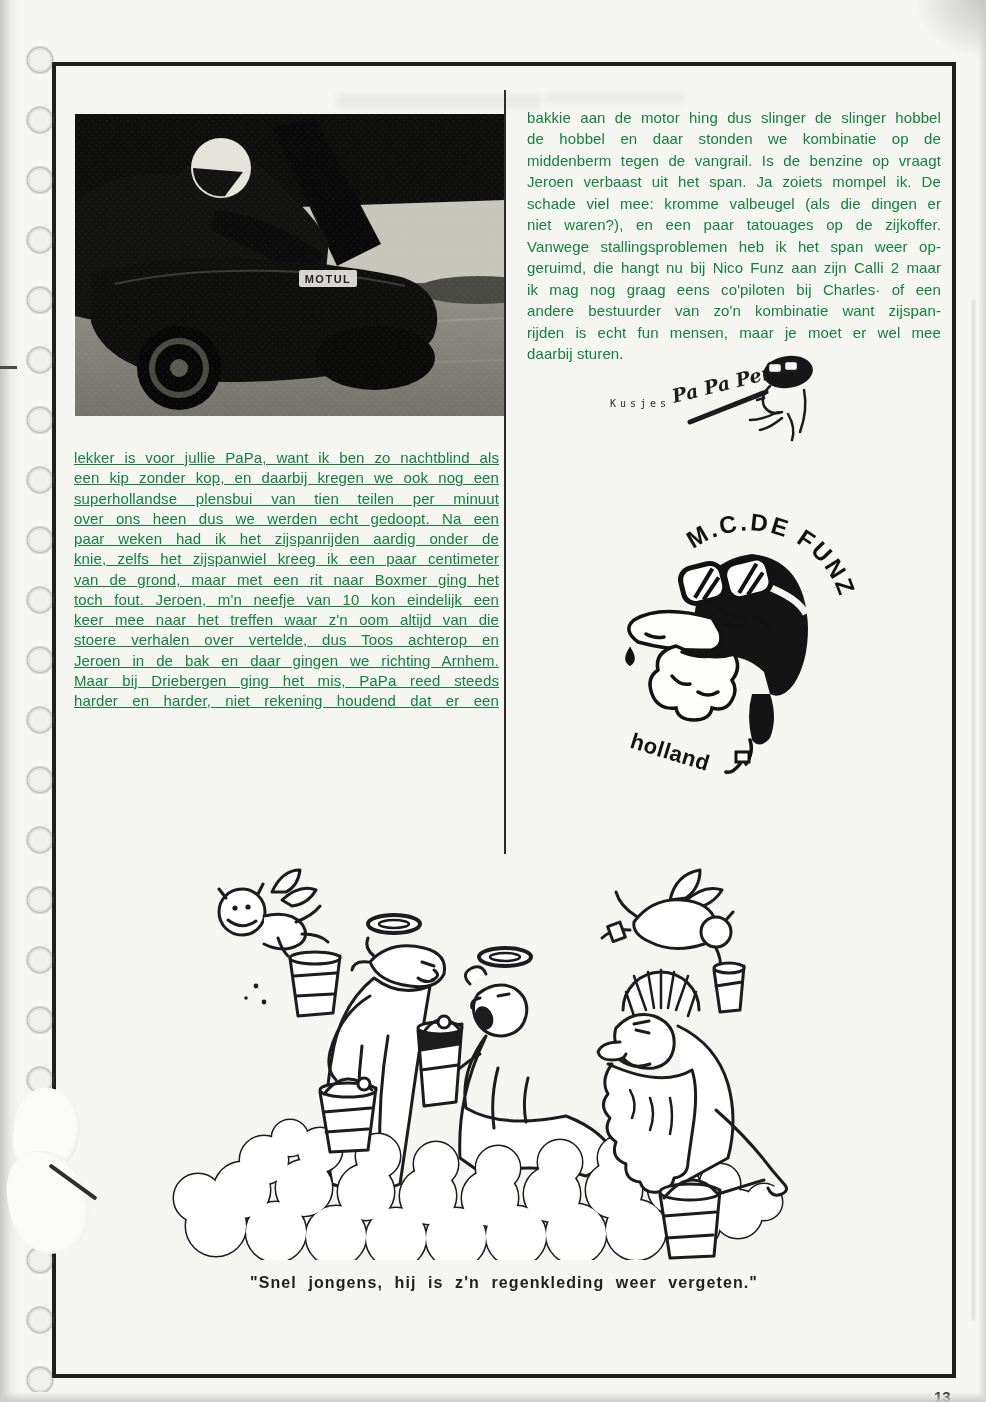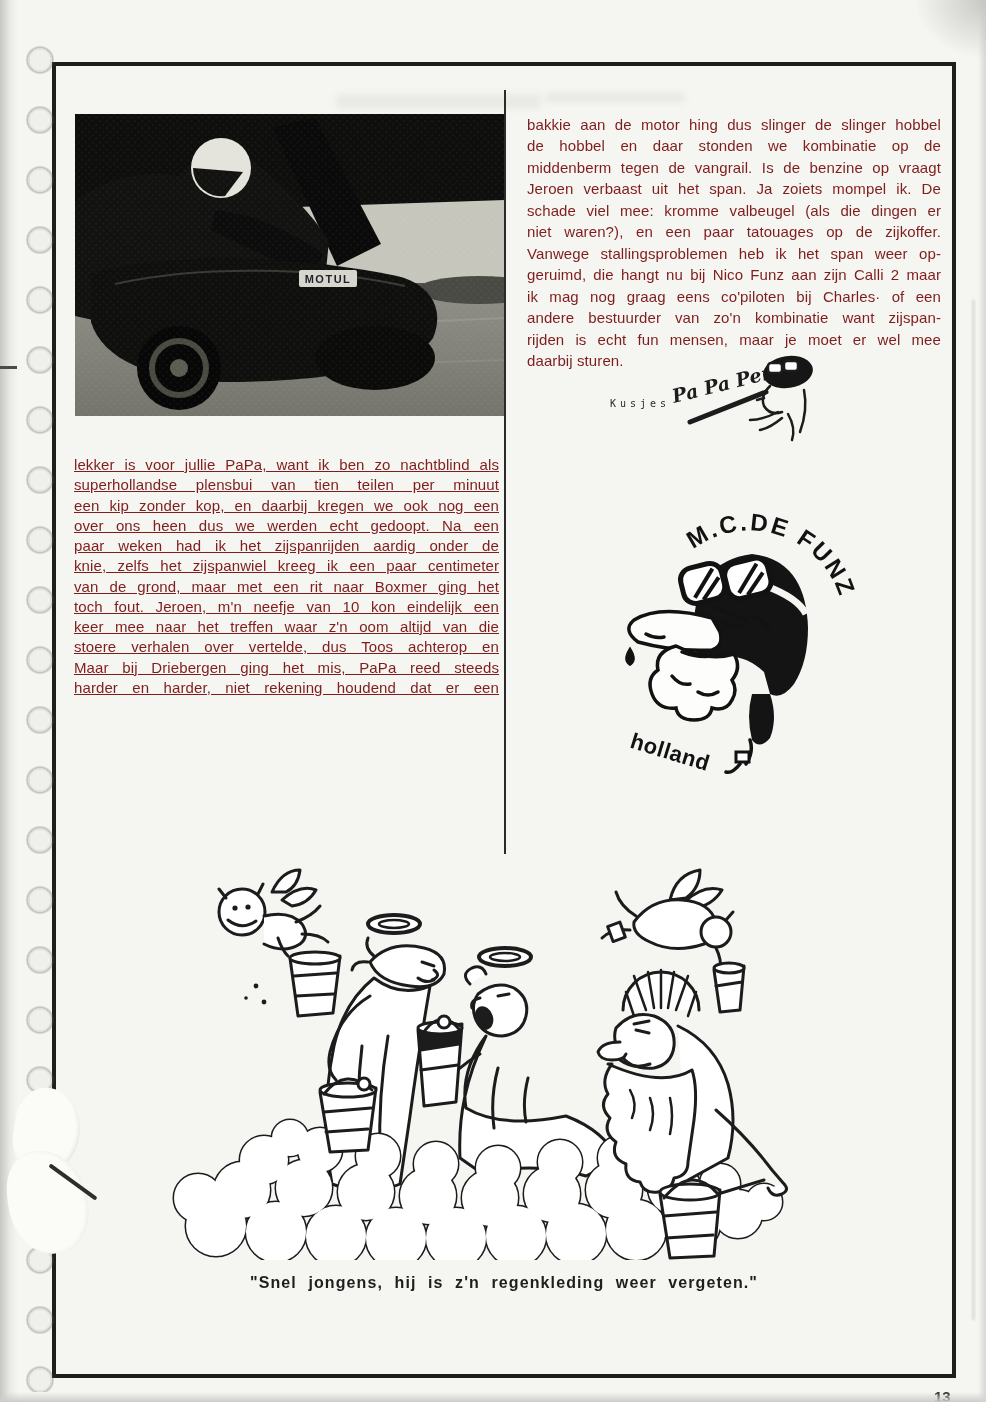--- a/index.html
+++ b/index.html
@@ -19,21 +19,21 @@
     background-image:radial-gradient(circle at 15px 30px,#efefeb 0 10.5px,#dfdfdb 10.5px 12px,rgba(90,90,85,.30) 12px 13px,rgba(90,90,85,0) 14.5px);
     background-size:30px 60px;background-repeat:repeat-y;}
   .tear-a{left:14px;top:1088px;width:66px;height:84px;background:#fbfbf8;border-radius:45% 55% 50% 40%;
           transform:rotate(8deg);box-shadow:inset -2px -2px 4px rgba(0,0,0,.08);z-index:6;}
   .tear-b{left:8px;top:1150px;width:80px;height:104px;background:#fbfbf8;border-radius:40% 60% 45% 55%;
           transform:rotate(-6deg);box-shadow:inset -2px 0 4px rgba(0,0,0,.06);z-index:6;}
   .tear-slash{left:44px;top:1180px;width:58px;height:4px;background:#2e2e2a;transform:rotate(36deg);border-radius:2px;z-index:7;}
   .margin-tick{left:0;top:366px;width:17px;height:3px;background:#4a4a46;z-index:5;}
   .ghost{background:rgba(90,90,85,.07);filter:blur(3px);border-radius:3px;z-index:2;}
   
-  .col{z-index:3;font-size:15px;letter-spacing:.1px;color:#7f1d1d;margin-top:7px;}
+  .col{z-index:3;font-size:15px;letter-spacing:.1px;color:#15803d;}
   .col .line{text-align:justify;text-align-last:justify;}
   .col .line.flush{text-align-last:left;}
   .col-right{left:527px;top:107px;width:414px;line-height:21.45px;}
   .col-left{left:74px;top:448px;width:425px;line-height:20.25px;text-decoration:underline;}
   .divider{left:504px;top:90px;width:2px;height:764px;background:#2b2b29;z-index:3;}
   .photo{left:75px;top:114px;width:430px;height:302px;z-index:3;}
   .kusjes{left:610px;top:398px;z-index:3;font-family:"DejaVu Sans Mono",monospace;font-size:10px;letter-spacing:4px;color:#2a2a2a;}
   .sig-svg{left:598px;top:350px;z-index:3;}
   .logo-svg{left:620px;top:500px;z-index:3;}
   .cartoon-svg{left:168px;top:858px;z-index:3;}
@@ -109,29 +109,30 @@
     <div class="line">ik mag nog graag eens co'piloten bij Charles· of een</div>
     <div class="line">andere bestuurder van zo'n kombinatie want zijspan-</div>
     <div class="line">rijden is echt fun mensen, maar je moet er wel mee</div>
     <div class="line flush">daarbij sturen.</div>
   </div>
 
   <div class="abs divider"></div>
 
   <div class="abs col col-left">
     <div class="line">lekker is voor jullie PaPa, want ik ben zo nachtblind als</div>
+    <div class="line">een kip zonder kop, en daarbij kregen we ook nog een</div>
     <div class="line">superhollandse plensbui van tien teilen per minuut</div>
-    <div class="line">een kip zonder kop, en daarbij kregen we ook nog een</div>
     <div class="line">over ons heen dus we werden echt gedoopt. Na een</div>
     <div class="line">paar weken had ik het zijspanrijden aardig onder de</div>
     <div class="line">knie, zelfs het zijspanwiel kreeg ik een paar centimeter</div>
     <div class="line">van de grond, maar met een rit naar Boxmer ging het</div>
     <div class="line">toch fout. Jeroen, m'n neefje van 10 kon eindelijk een</div>
     <div class="line">keer mee naar het treffen waar z'n oom altijd van die</div>
     <div class="line">stoere verhalen over vertelde, dus Toos achterop en</div>
+    <div class="line">Jeroen in de bak en daar gingen we richting Arnhem.</div>
     <div class="line">Maar bij Driebergen ging het mis, PaPa reed steeds</div>
     <div class="line">harder en harder, niet rekening houdend dat er een</div>
   </div>
 
   <span class="abs kusjes">Kusjes</span>
   <svg class="abs sig-svg" width="240" height="100" viewBox="0 0 240 100">
     <g>
       <text x="76" y="52" transform="rotate(-14 80 52)" font-family="DejaVu Serif, serif" font-style="italic" font-weight="bold" font-size="19" fill="#1c1c1c">Pa Pa Perver</text>
       <path d="M 92,72 L 168,42" stroke="#1c1c1c" stroke-width="5" stroke-linecap="round" fill="none"></path>
     </g>

